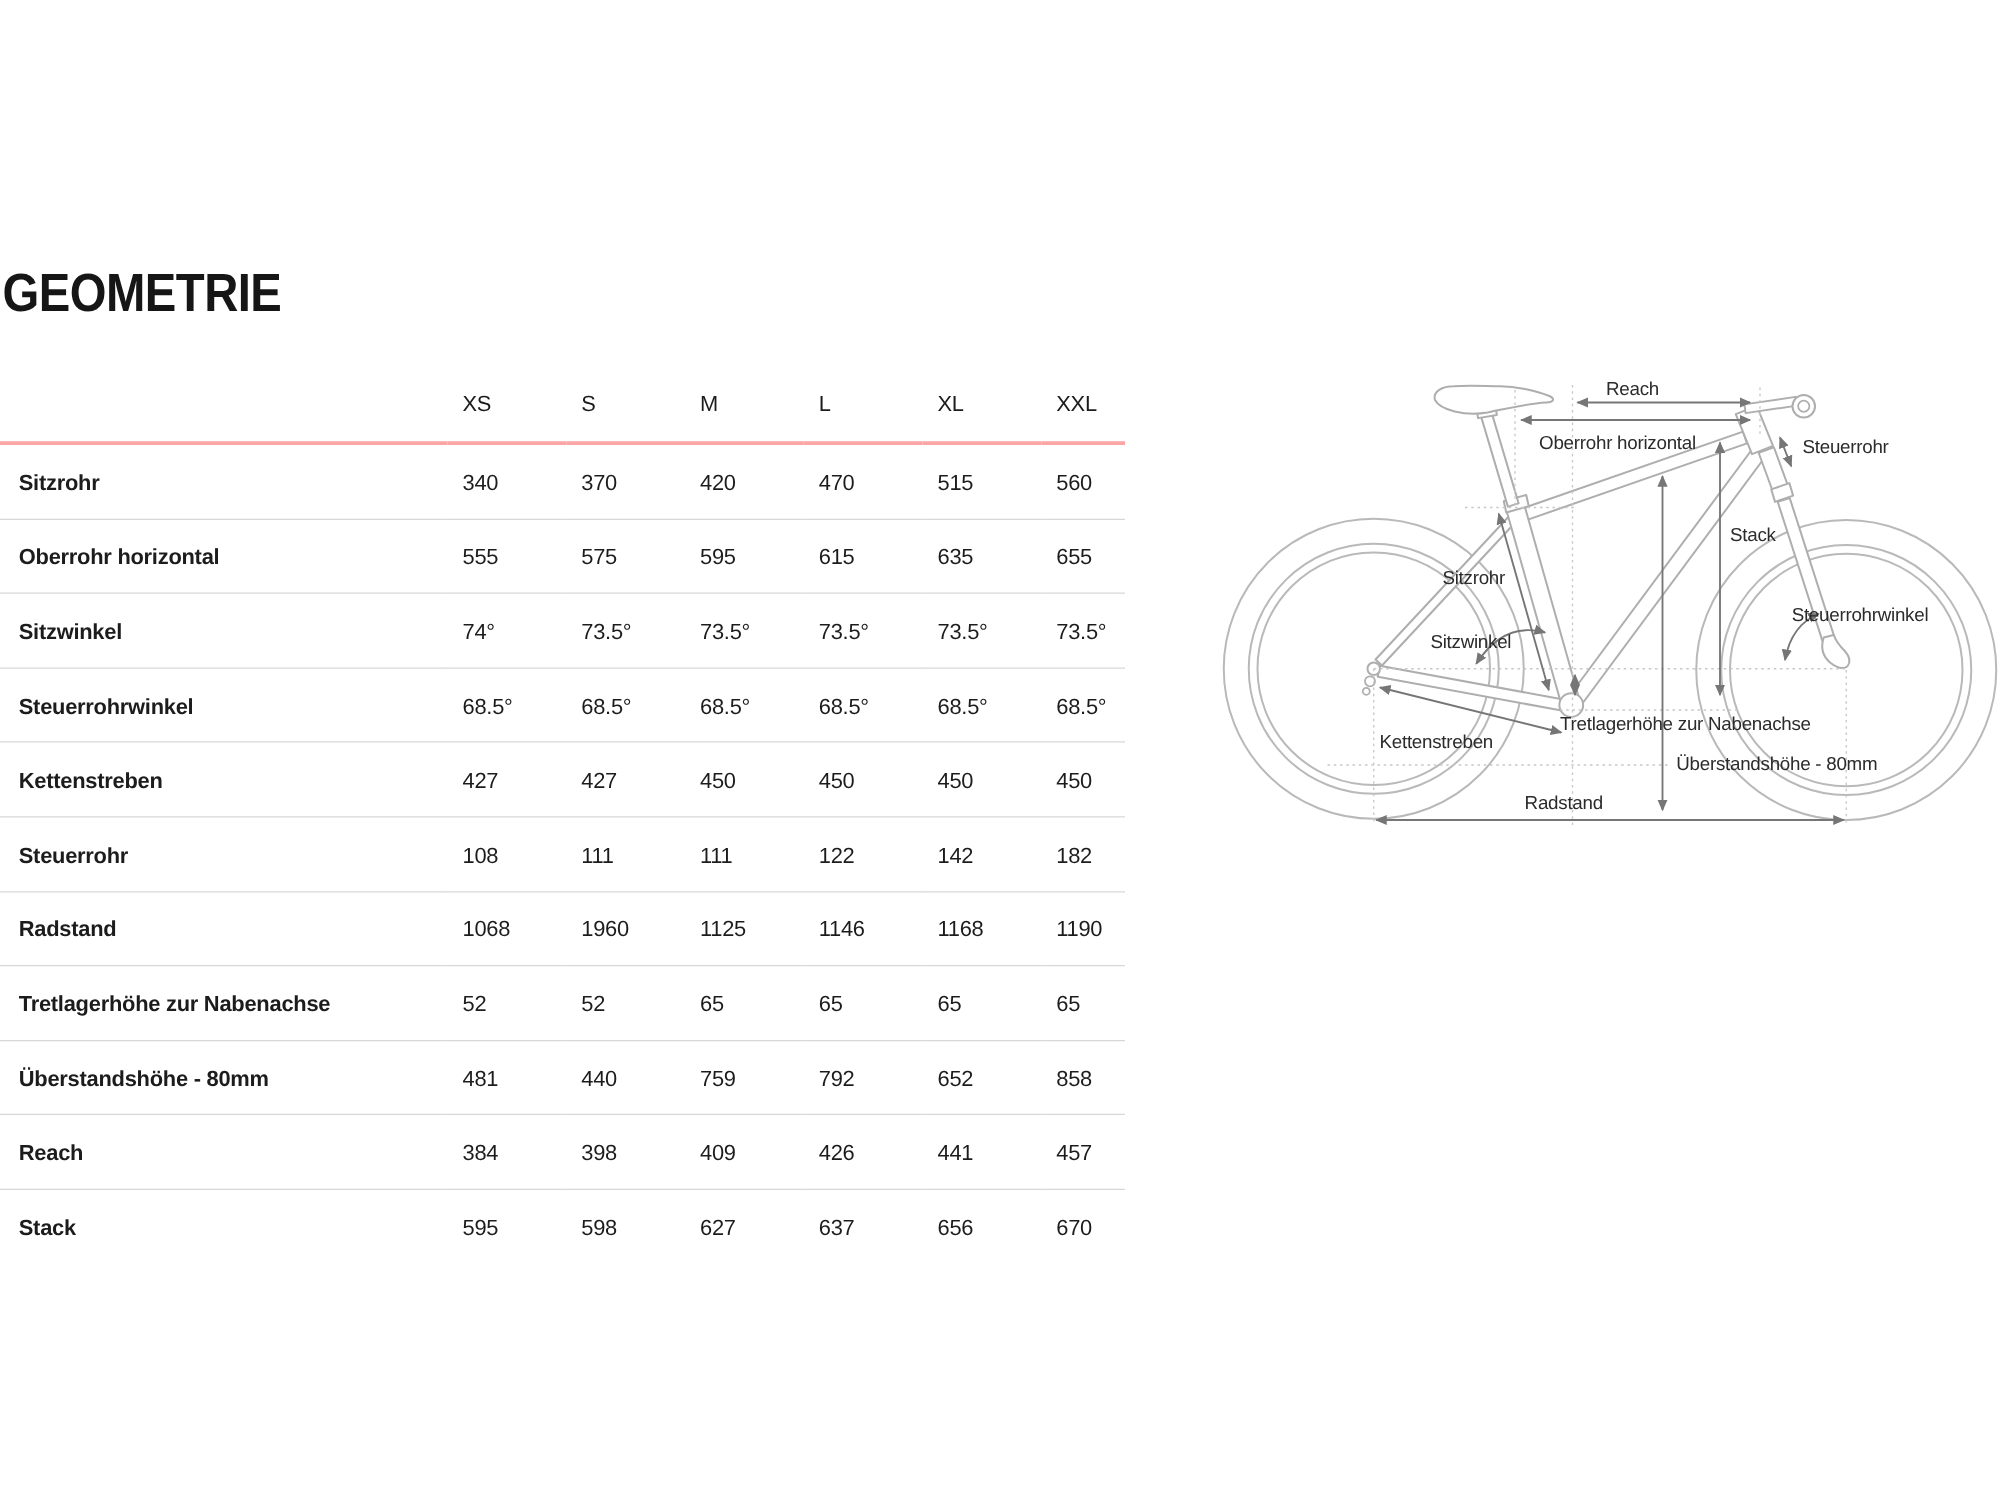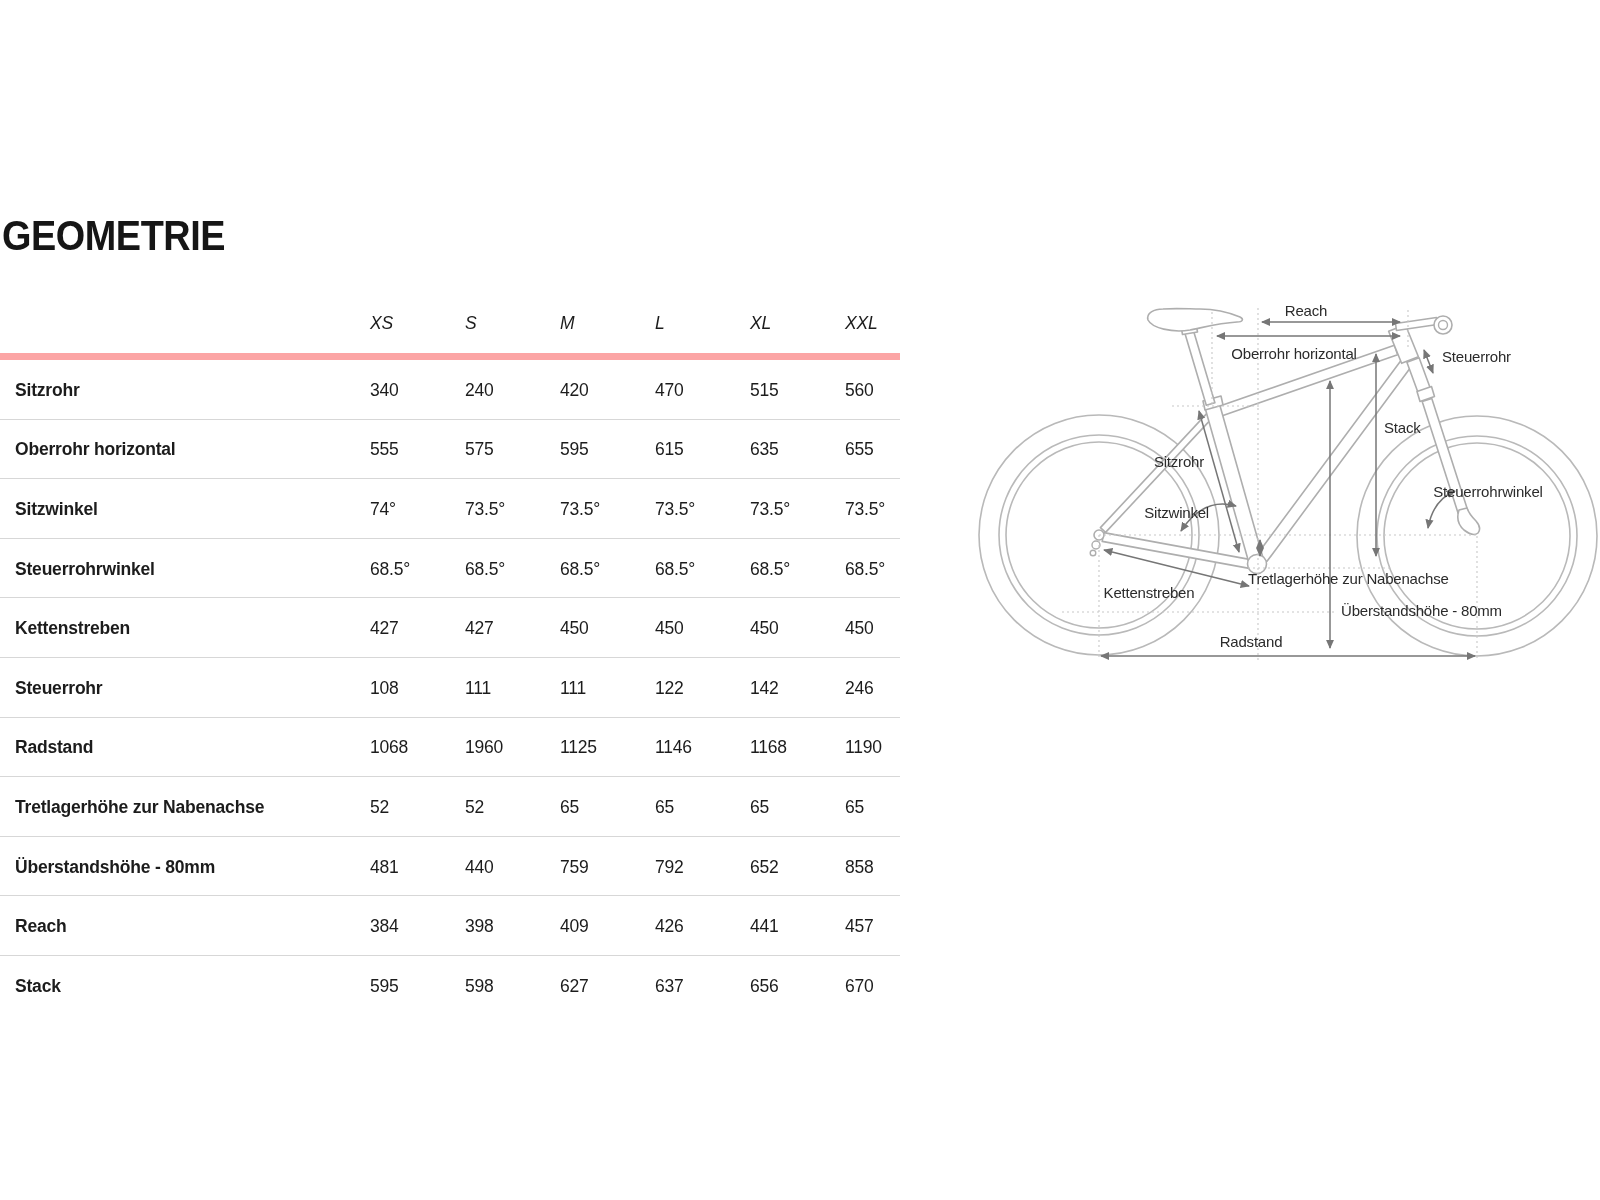--- a/index.html
+++ b/index.html
@@ -5,21 +5,21 @@
   html,body{margin:0;padding:0;background:#fff;}
   .page{position:relative;width:1600px;height:1088px;background:#ffffff;overflow:hidden;
         font-family:"Liberation Sans",sans-serif;color:#1c1c1c;}
   .title{position:absolute;left:2px;top:214px;margin:0;font-size:43px;font-weight:800;
          letter-spacing:-0.5px;line-height:1;white-space:nowrap;color:#161616;
          transform:scaleX(0.88);transform-origin:0 50%;}
   table.geo{position:absolute;left:0;top:292px;width:900px;border-collapse:collapse;
             table-layout:fixed;}
   .geo th,.geo td{font-size:17.5px;font-weight:400;text-align:left;vertical-align:middle;
                   padding:2px 0 0 12px;white-space:nowrap;letter-spacing:-0.2px;color:#1c1c1c;}
-  .geo thead th{height:59px;border-bottom:7px solid #fca5a5;font-style:italic;}
+  .geo thead th{height:59px;border-bottom:3px solid #fca5a5;}
   .geo tbody th,.geo tbody td{height:56.6px;border-bottom:1px solid #d7d7d7;}
   .geo tbody tr:last-child th,.geo tbody tr:last-child td{border-bottom:none;}
   .geo th.lab{padding-left:15px;font-weight:700;}
   .diagram{position:absolute;left:950px;top:280px;}
   .wh{fill:none;stroke:#b9b9b9;stroke-width:1.6;}
   .fr{fill:#ffffff;stroke:#aeaeae;stroke-width:1.6;stroke-linejoin:round;}
   .frl{fill:none;stroke:#aeaeae;stroke-width:1.4;}
   .dot{fill:none;stroke:#c8c8c8;stroke-width:1.1;stroke-dasharray:2 3;}
   .arr{fill:none;stroke:#767676;stroke-width:1.5;
        marker-start:url(#ah);marker-end:url(#ah);}
@@ -50,21 +50,21 @@
           <th class="val">M</th>
           <th class="val">L</th>
           <th class="val">XL</th>
           <th class="val">XXL</th>
         </tr>
     </thead>
     <tbody>
         <tr>
           <th class="lab">Sitzrohr</th>
           <td class="val">340</td>
-          <td class="val">240</td>
+          <td class="val">370</td>
           <td class="val">420</td>
           <td class="val">470</td>
           <td class="val">515</td>
           <td class="val">560</td>
         </tr>
         <tr>
           <th class="lab">Oberrohr horizontal</th>
           <td class="val">555</td>
           <td class="val">575</td>
           <td class="val">595</td>
@@ -99,21 +99,21 @@
           <td class="val">450</td>
           <td class="val">450</td>
         </tr>
         <tr>
           <th class="lab">Steuerrohr</th>
           <td class="val">108</td>
           <td class="val">111</td>
           <td class="val">111</td>
           <td class="val">122</td>
           <td class="val">142</td>
-          <td class="val">246</td>
+          <td class="val">182</td>
         </tr>
         <tr>
           <th class="lab">Radstand</th>
           <td class="val">1068</td>
           <td class="val">1960</td>
           <td class="val">1125</td>
           <td class="val">1146</td>
           <td class="val">1168</td>
           <td class="val">1190</td>
         </tr>

